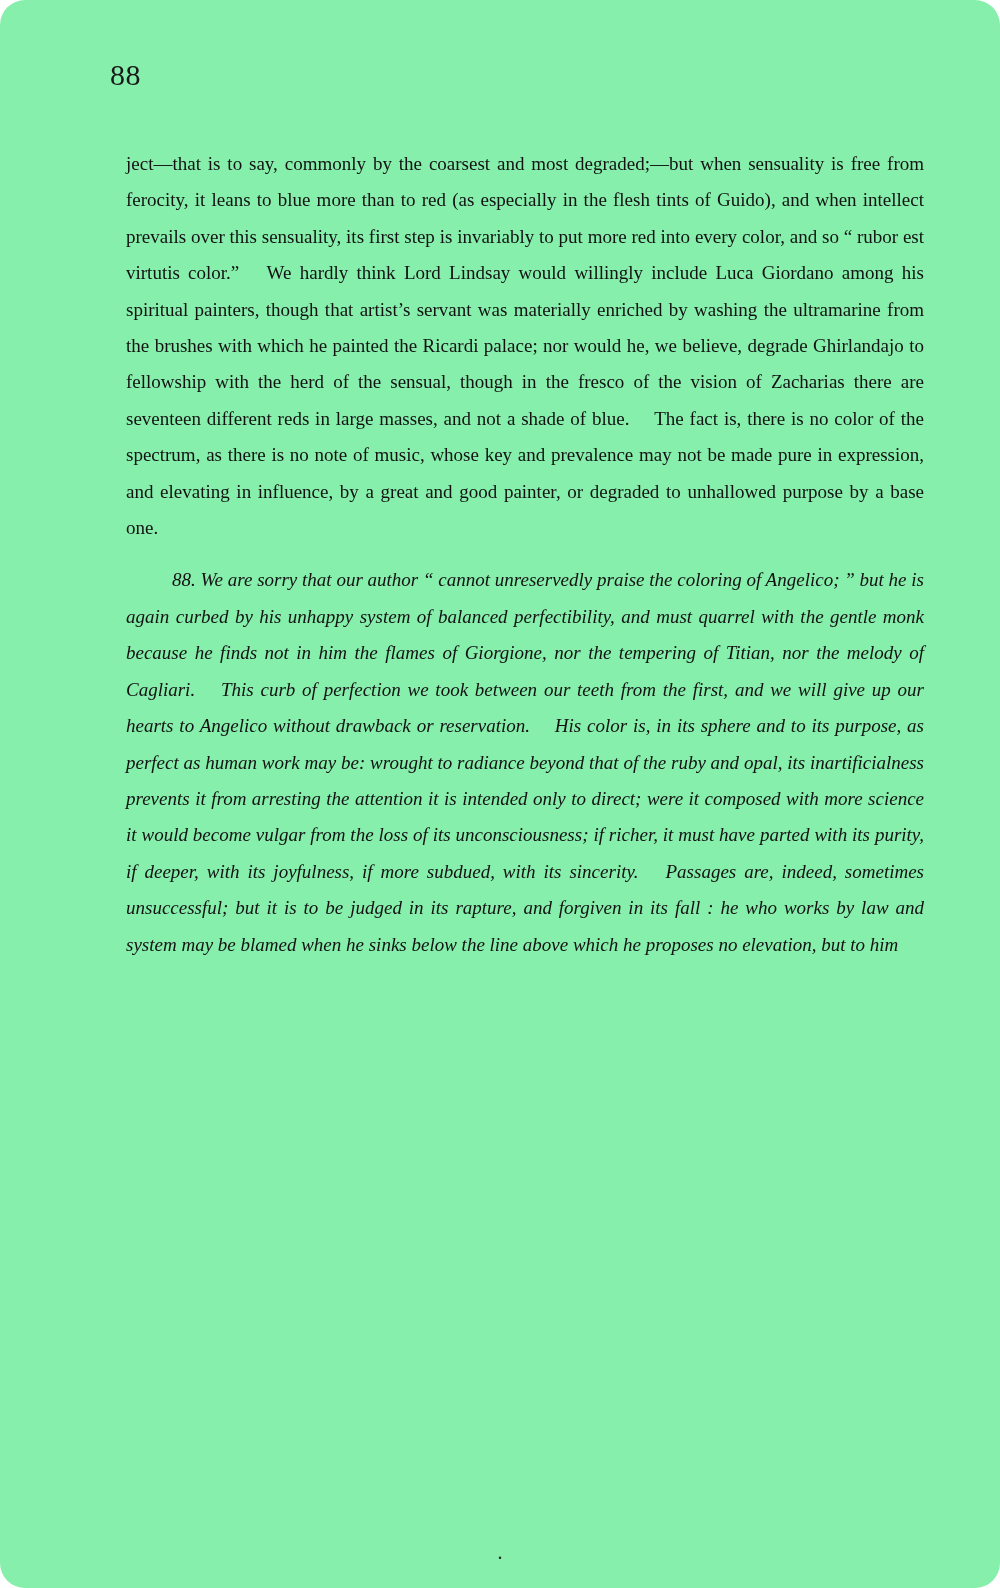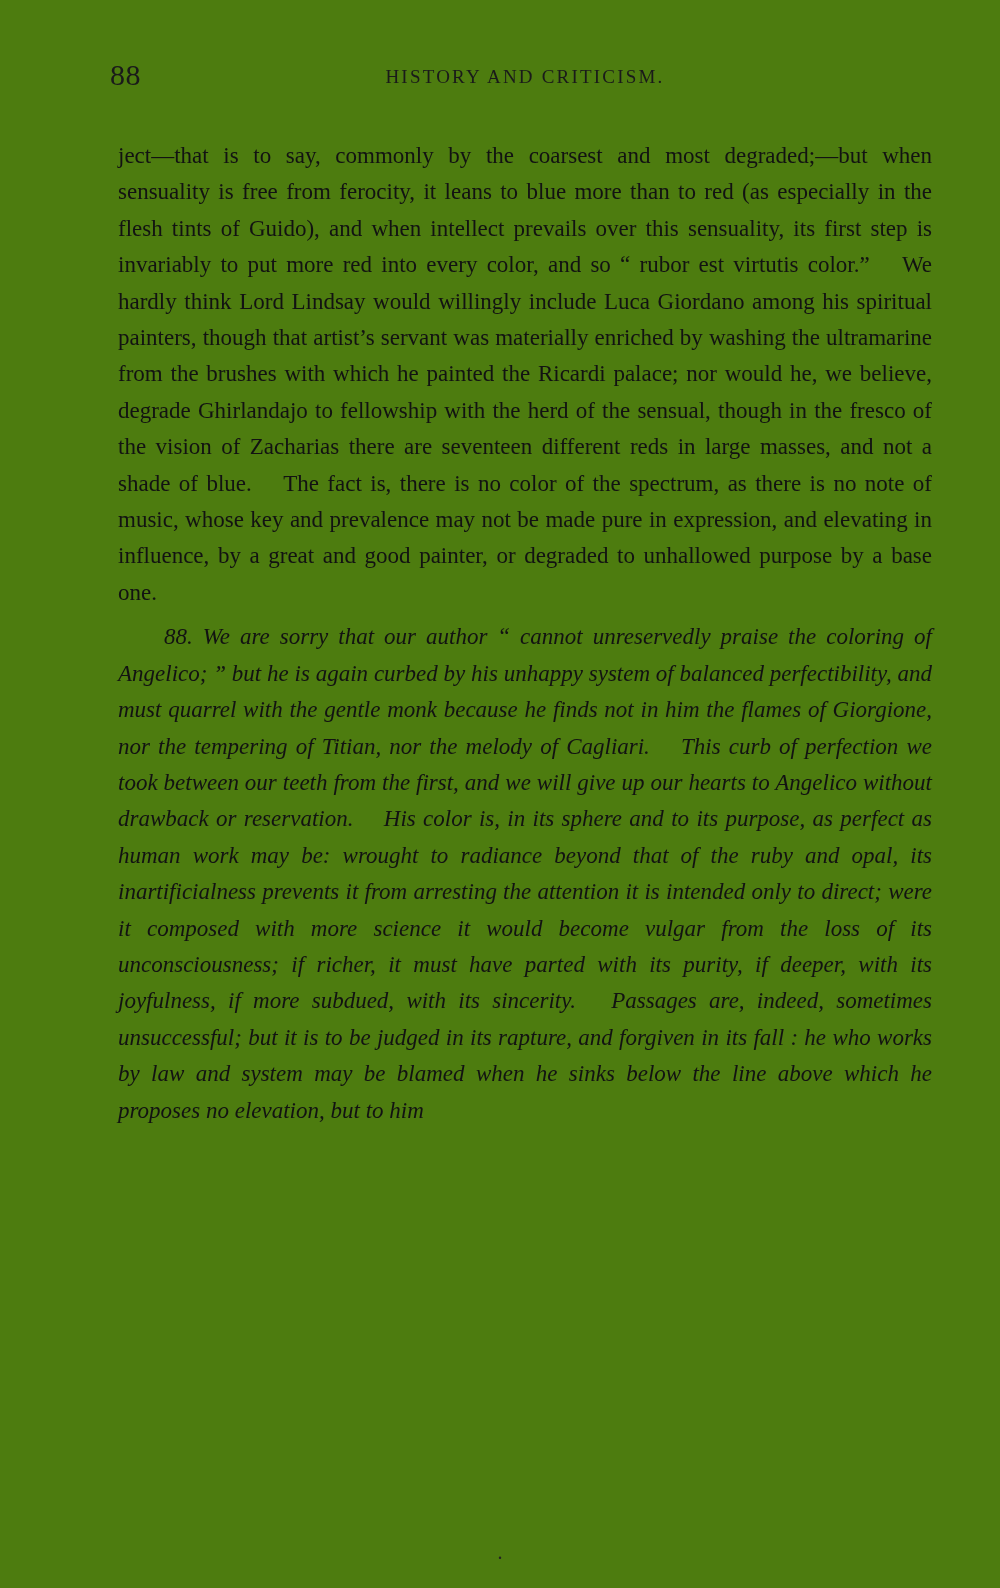--- a/index.html
+++ b/index.html
@@ -4,24 +4,25 @@
 <style>
   html, body {
     margin: 0;
     padding: 0;
     background: #ffffff;
   }
   .page {
     position: relative;
     width: 1000px;
     height: 1588px;
-    background: #4d7c0f;
+    background: #86efac;
     font-family: "Liberation Serif", serif;
     color: #111111;
     overflow: hidden;
+    border-radius: 25px;
   }
   .header {
     position: absolute;
     top: 58px;
     left: 110px;
     right: 110px;
     height: 40px;
   }
   .folio {
     position: absolute;
@@ -44,22 +45,22 @@
     font-variant: small-caps;
     padding-left: 50px;
   }
   .body {
     position: absolute;
     top: 130px;
     left: 110px;
     width: 830px;
   }
   p.para {
-    margin: 8px;
-    font-size: 23px;
+    margin: 16px;
+    font-size: 19px;
     line-height: 36.4px;
     text-align: justify;
     text-justify: inter-word;
     color: #121212;
     hyphens: manual;
   }
   p.para.indent {
     text-indent: 46px;
     font-style: italic;
   }
@@ -75,21 +76,20 @@
     color: #222;
   }
 </style>
 </head>
 <body>
 
 <div class="page">
 
   <div class="header">
     <div class="folio">88</div>
-    <div class="running-head">HISTORY AND CRITICISM.</div>
   </div>
 
   <div class="body">
     <p class="para">ject—that is to say, commonly by the coarsest and most degraded;—but when sensuality is free from ferocity, it leans to blue more than to red (as especially in the flesh tints of Guido), and when intellect prevails over this sensuality, its first step is invariably to put more red into every color, and so “ rubor est virtutis color.”  We hardly think Lord Lindsay would willingly include Luca Giordano among his spiritual painters, though that artist’s servant was materially enriched by washing the ultramarine from the brushes with which he painted the Ricardi palace; nor would he, we believe, degrade Ghirlandajo to fellowship with the herd of the sensual, though in the fresco of the vision of Zacharias there are seventeen different reds in large masses, and not a shade of blue.  The fact is, there is no color of the spectrum, as there is no note of music, whose key and prevalence may not be made pure in expression, and elevating in influence, by a great and good painter, or degraded to unhallowed purpose by a base one.</p>
     <p class="para indent">88. We are sorry that our author “ cannot unreservedly praise the coloring of Angelico; ” but he is again curbed by his unhappy system of balanced perfectibility, and must quarrel with the gentle monk because he finds not in him the flames of Giorgione, nor the tempering of Titian, nor the melody of Cagliari.  This curb of perfection we took between our teeth from the first, and we will give up our hearts to Angelico without drawback or reservation.  His color is, in its sphere and to its purpose, as perfect as human work may be: wrought to radiance beyond that of the ruby and opal, its inartificialness prevents it from arresting the attention it is intended only to direct; were it composed with more science it would become vulgar from the loss of its unconsciousness; if richer, it must have parted with its purity, if deeper, with its joyfulness, if more subdued, with its sincerity.  Passages are, indeed, sometimes unsuccessful; but it is to be judged in its rapture, and forgiven in its fall : he who works by law and system may be blamed when he sinks below the line above which he proposes no elevation, but to him</p>
   </div>
 
   <div class="footmark">.</div>
 
 </div>

